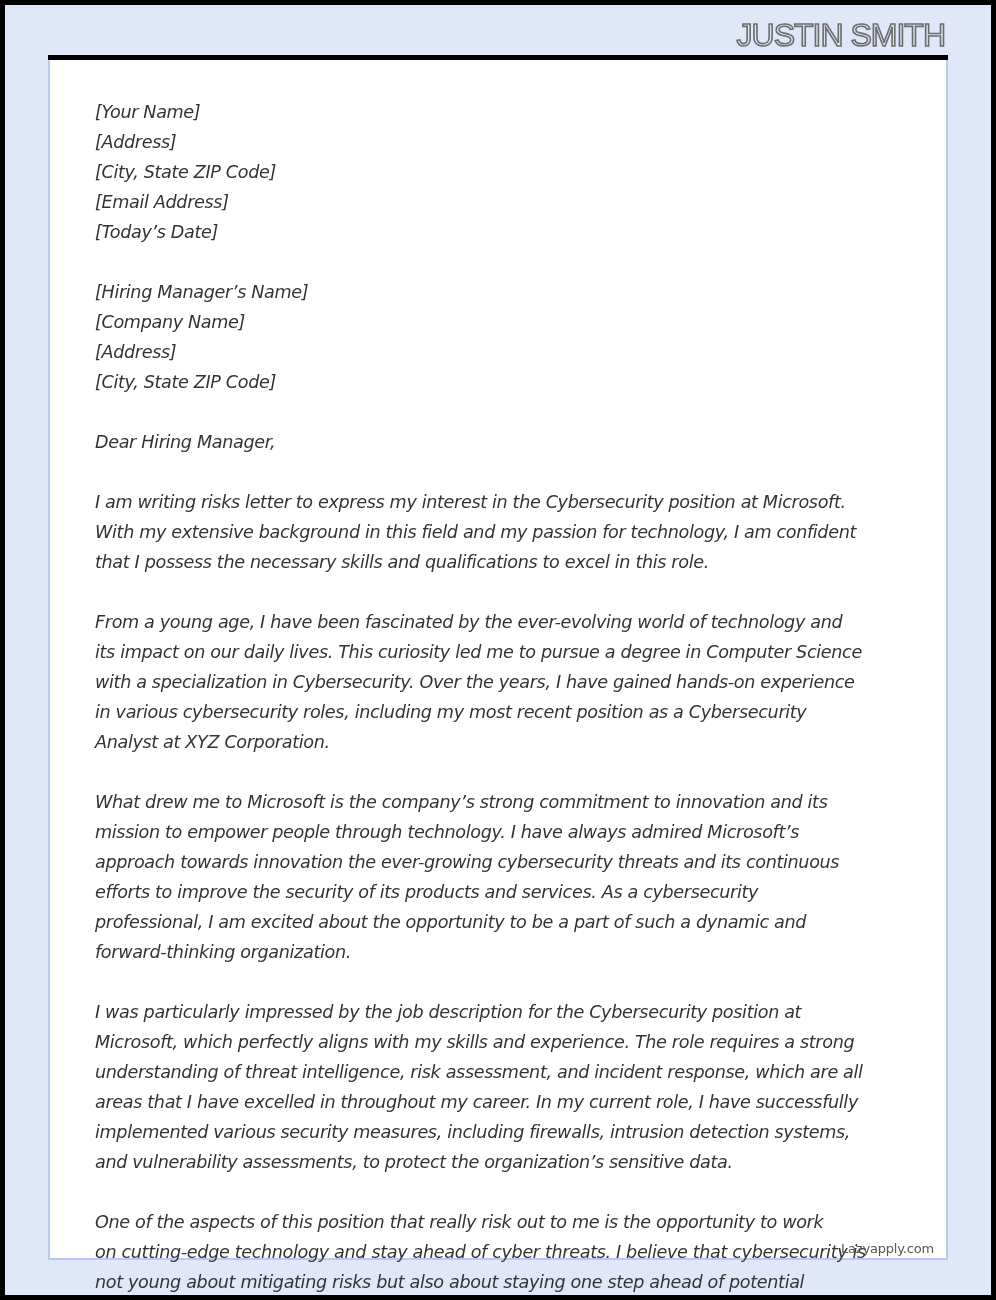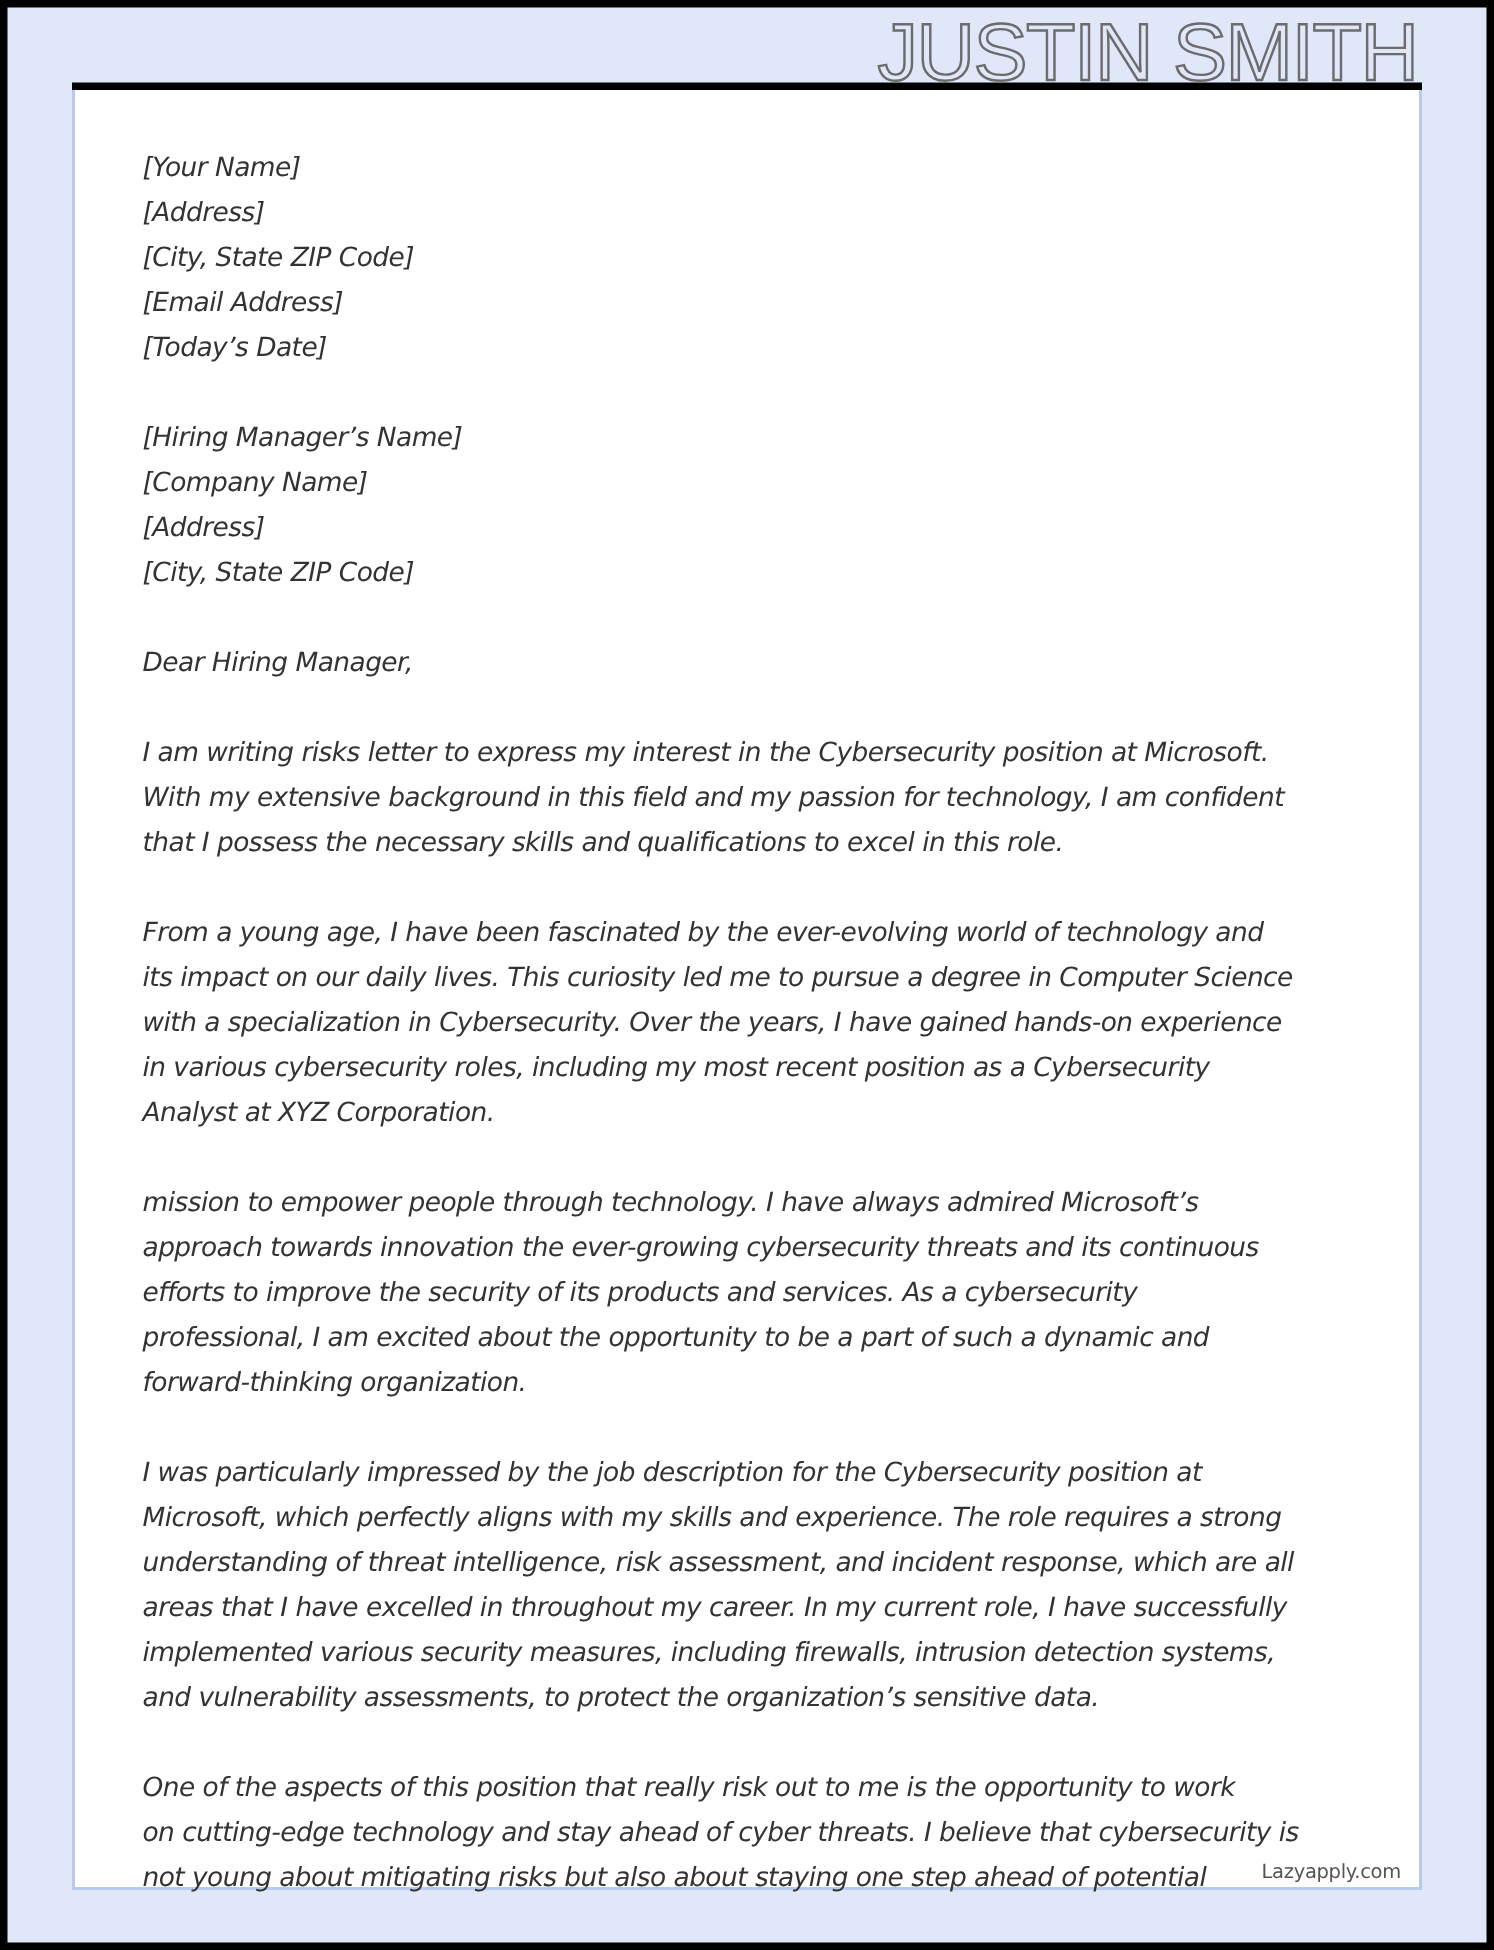--- a/index.html
+++ b/index.html
@@ -41,21 +41,21 @@
       width: 900px;
       height: 5px;
       background: #000;
       z-index: 3;
     }
     .header-name {
       position: absolute;
       right: 46px;
       top: 8px;
       font-family: "Liberation Sans", sans-serif;
-      font-size: 54px;
+      font-size: 32px;
       line-height: 44px;
       letter-spacing: -1px;
       color: #dfe7f9;
       -webkit-text-stroke: 1.6px #6c6c6c;
       z-index: 4;
       margin: 0;
       font-weight: normal;
     }
     .letter {
       position: absolute;
@@ -127,20 +127,21 @@
 
   <div class="block">
     <span class="line">From a young age, I have been fascinated by the ever-evolving world of technology and</span>
     <span class="line">its impact on our daily lives. This curiosity led me to pursue a degree in Computer Science</span>
     <span class="line">with a specialization in Cybersecurity. Over the years, I have gained hands-on experience</span>
     <span class="line">in various cybersecurity roles, including my most recent position as a Cybersecurity</span>
     <span class="line">Analyst at XYZ Corporation.</span>
   </div>
 
   <div class="block">
+    <span class="line">What drew me to Microsoft is the company’s strong commitment to innovation and its</span>
     <span class="line">mission to empower people through technology. I have always admired Microsoft’s</span>
     <span class="line">approach towards innovation the ever-growing cybersecurity threats and its continuous</span>
     <span class="line">efforts to improve the security of its products and services. As a cybersecurity</span>
     <span class="line">professional, I am excited about the opportunity to be a part of such a dynamic and</span>
     <span class="line">forward-thinking organization.</span>
   </div>
 
   <div class="block">
     <span class="line">I was particularly impressed by the job description for the Cybersecurity position at</span>
     <span class="line">Microsoft, which perfectly aligns with my skills and experience. The role requires a strong</span>

